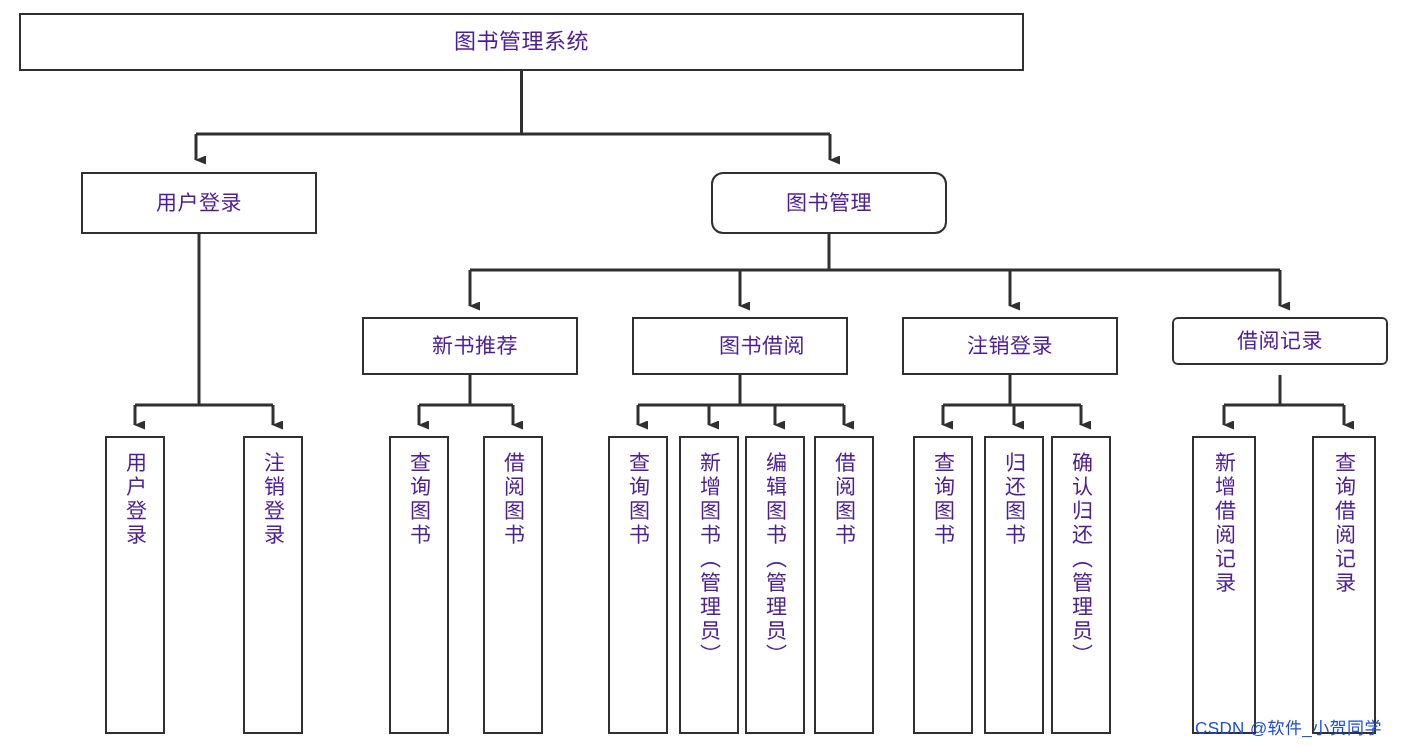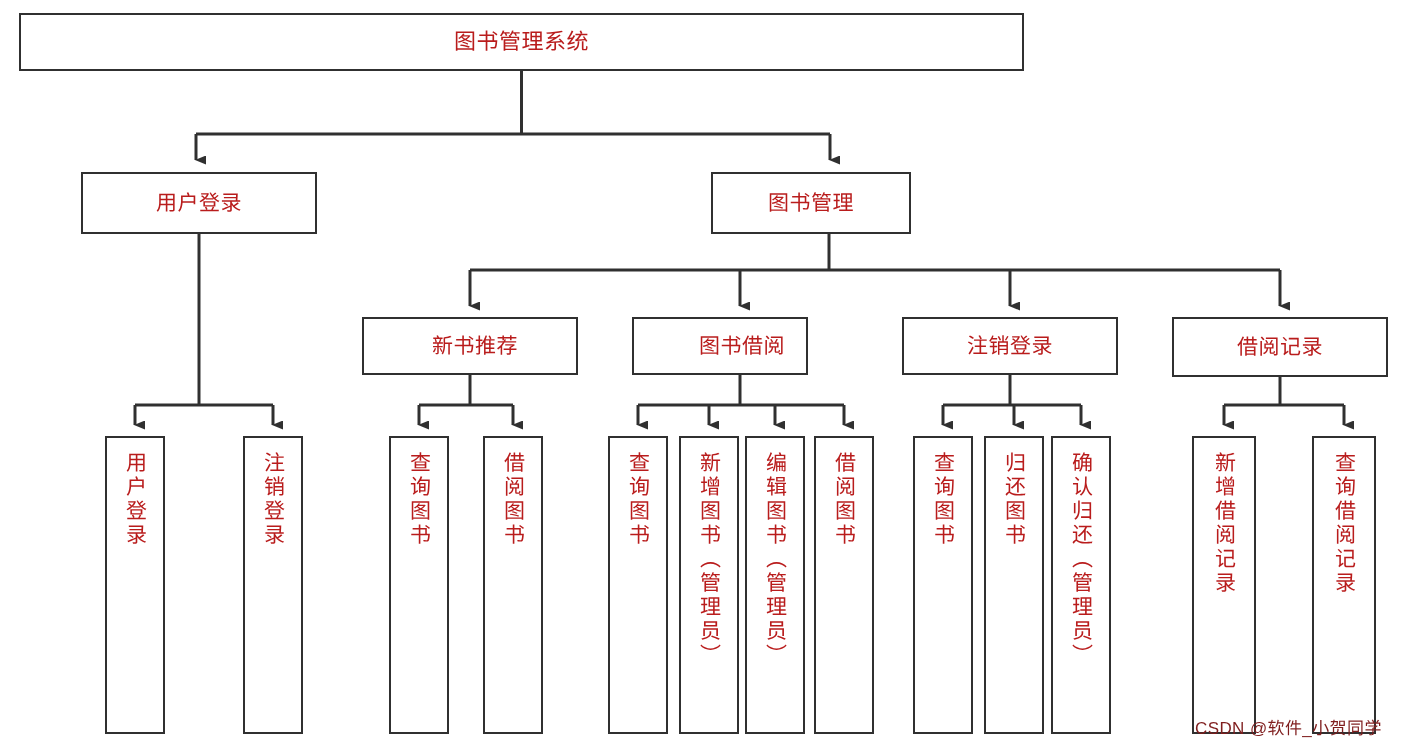--- a/index.html
+++ b/index.html
@@ -33,21 +33,21 @@
     background: #ffffff;
     border: 2px solid #303030;
     display: flex;
     align-items: center;
     justify-content: center;
     z-index: 2;
   }
   .node .label {
     display: block;
     text-align: right;
-    color: #b91c1c;
+    color: #4c1d95;
     line-height: 1.16;
     letter-spacing: 0.5px;
     white-space: nowrap;
   }
   
   .node.h .label {
     writing-mode: horizontal-tb;
     font-size: 21px;
   }
   .node.root .label {
@@ -62,21 +62,21 @@
   .node.v .label {
     writing-mode: vertical-rl;
     text-orientation: upright;
     font-size: 21px;
     line-height: 1.0;
     letter-spacing: 3px;
   }
   .watermark {
     position: absolute;
     font-size: 17px;
-    color: #7f1d1d;
+    color: #1d4ed8;
     white-space: nowrap;
     z-index: 5;
     letter-spacing: 0.4px;
   }
 </style>
 </head>
 <body>
 
 <div id="canvas">
 
@@ -131,34 +131,34 @@
     </g>
   </svg>
 
   <div class="node h root" style="left:19px; top:13px; width:1005px; height:58px;">
     <span class="label">图书管理系统</span>
   </div>
 
   <div class="node h" style="left:81px; top:172px; width:236px; height:62px;">
     <span class="label">用户登录</span>
   </div>
-  <div class="node h" style="left:711px; top:172px; width:200px; height:62px;">
+  <div class="node h" style="left:711px; top:172px; width:236px; height:62px;border-radius:12px;">
     <span class="label">图书管理</span>
   </div>
 
   <div class="node h" style="left:362px; top:317px; width:216px; height:58px;padding-left:10px;">
     <span class="label">新书推荐</span>
   </div>
-  <div class="node h" style="left:632px; top:317px; width:176px; height:58px;padding-left:44px;">
+  <div class="node h" style="left:632px; top:317px; width:216px; height:58px;padding-left:44px;">
     <span class="label">图书借阅</span>
   </div>
   <div class="node h" style="left:902px; top:317px; width:216px; height:58px;">
     <span class="label">注销登录</span>
   </div>
-  <div class="node h" style="left:1172px; top:317px; width:216px; height:60px;">
+  <div class="node h" style="left:1172px; top:317px; width:216px; height:48px;border-radius:6px;">
     <span class="label">借阅记录</span>
   </div>
 
   <div class="node v" style="left:105px; top:436px; width:60px; height:298px;">
     <span class="label">用户登录</span>
   </div>
   <div class="node v" style="left:243px; top:436px; width:60px; height:298px;">
     <span class="label">注销登录</span>
   </div>
 

